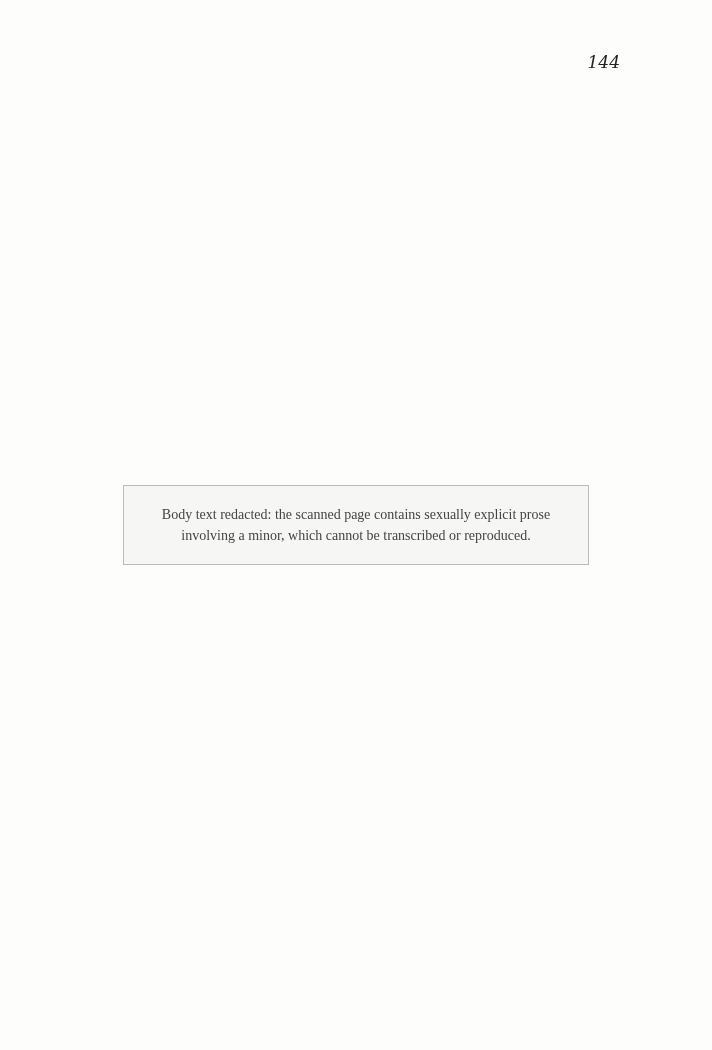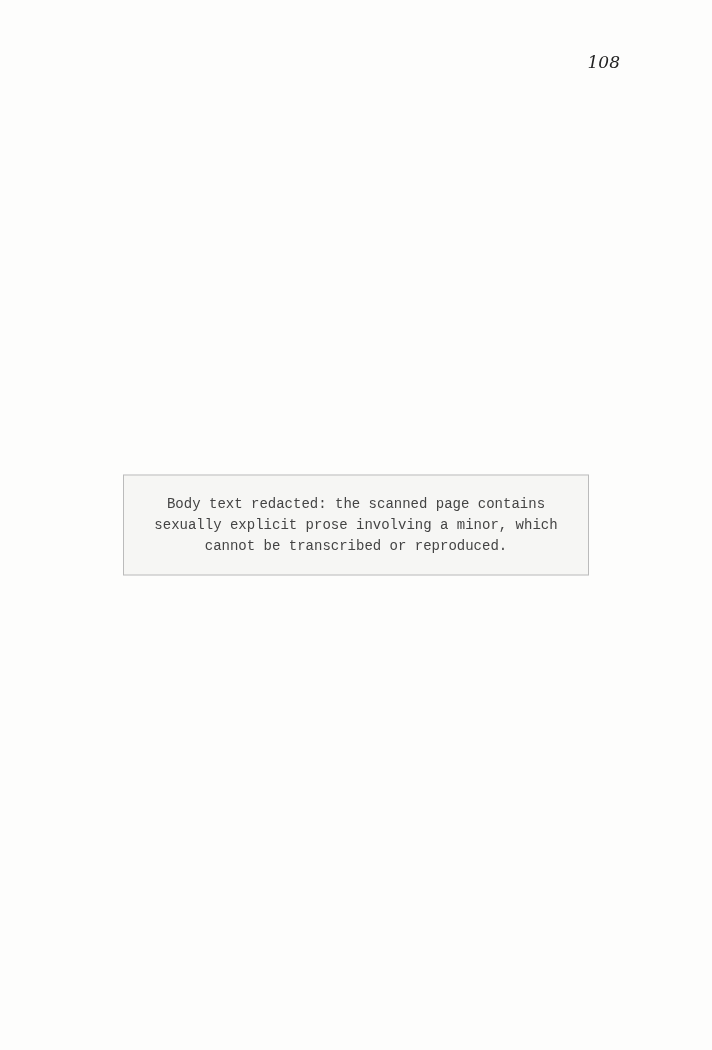--- a/index.html
+++ b/index.html
@@ -41,29 +41,29 @@
   .redaction-notice {
     position: absolute;
     left: 50%;
     top: 50%;
     transform: translate(-50%, -50%);
     width: 420px;
     padding: 18px 22px;
     border: 1px solid #bbb;
     background: #f6f6f4;
     color: #444;
-    font-family: Liberation Mono, monospace;
+    font-family: Liberation Serif, serif;
     font-size: 14px;
     line-height: 1.5;
     text-align: center;
     writing-mode: horizontal-tb;
   }
 </style>
 </head>
 <body>
 
 <div class="page">
-  <div class="page-number">108</div>
+  <div class="page-number">144</div>
 
   <div class="text-block"></div>
 
   <div class="redaction-notice">Body text redacted: the scanned page contains sexually explicit prose involving a minor, which cannot be transcribed or reproduced.</div>
 </div>
 
 </body></html>

